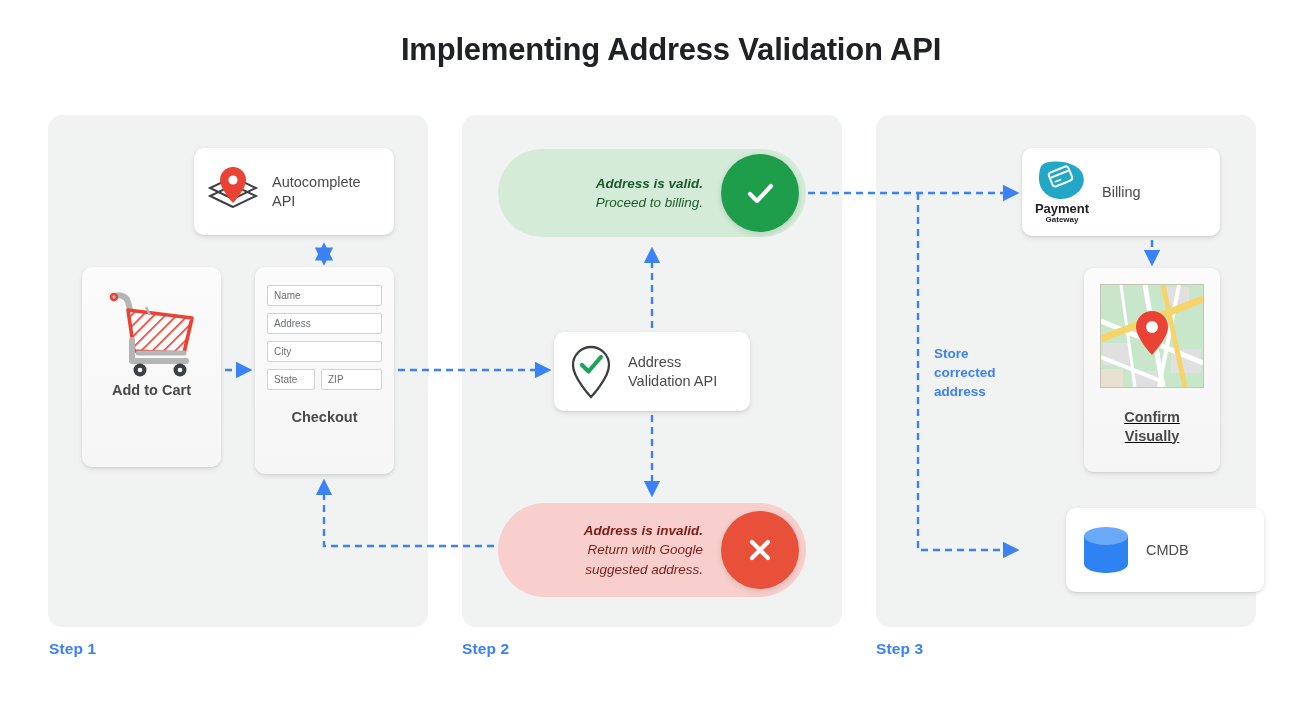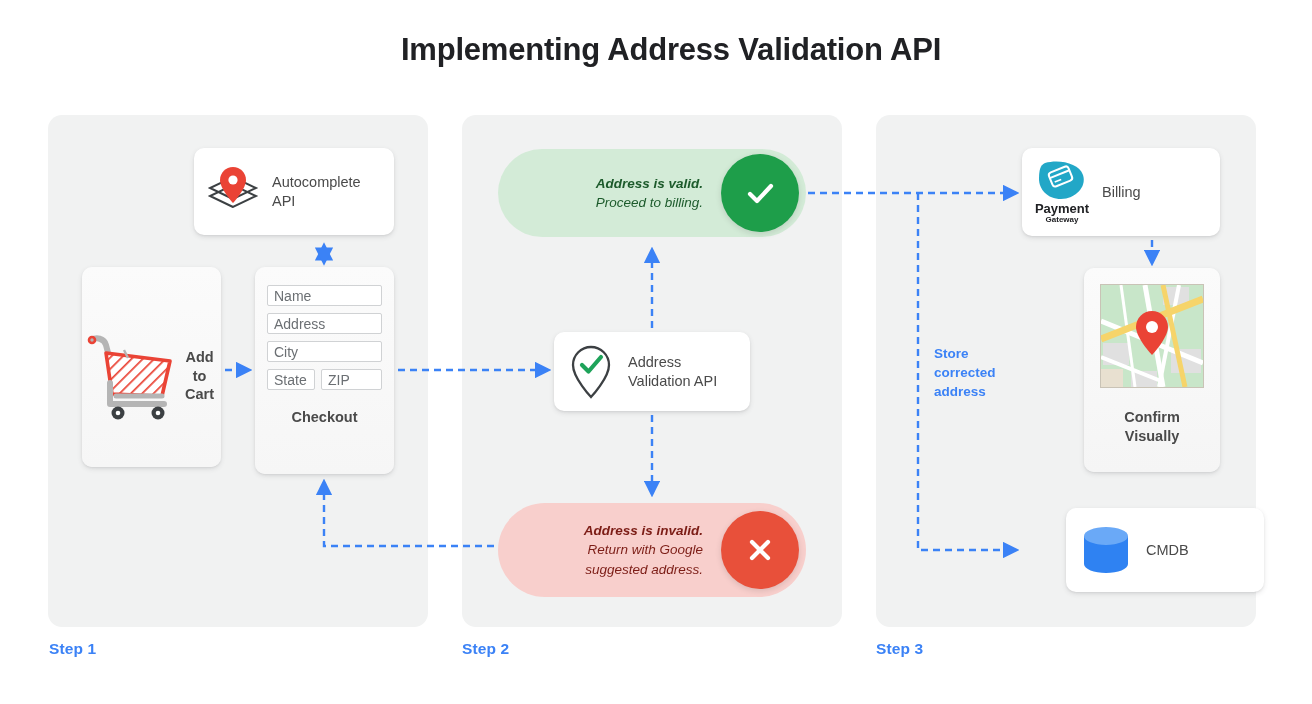--- a/index.html
+++ b/index.html
@@ -54,39 +54,39 @@
   
   #card-autocomplete { left: 194px; top: 148px; width: 200px; height: 87px; }
   #card-autocomplete .icon-wrap { width: 78px; display:flex; align-items:center; justify-content:center; }
 
   
   #card-cart {
     left: 82px; top: 267px; width: 139px; height: 200px;
     background: linear-gradient(180deg,#fbfbfb 0%, #f6f6f6 100%);
   }
   #card-cart .inner {
-    height: 100%; display:flex; flex-direction:row;
+    height: 100%; display:flex; flex-direction:column;
     align-items:center; justify-content:flex-start; padding-top: 18px;
   }
   .tile-label {
     font-size: 14.5px; font-weight: 700; color: #4a4a4a;
     text-align:center; line-height:1.28;
   }
 
   
   #card-checkout {
     left: 255px; top: 267px; width: 139px; height: 207px;
     background: linear-gradient(180deg,#fbfbfb 0%, #f6f6f6 100%);
   }
   #card-checkout .inner { padding: 18px 12px 0 12px; }
   .field {
     border: 1px solid #d0d2d4; background:#fff; border-radius: 2px;
     height: 21px; margin-bottom: 7px;
     display:flex; align-items:center; padding-left: 6px;
-    font-size: 14px; color: #6b6f73;
+    font-size: 10px; color: #6b6f73;
   }
   .field-row { display:flex; gap: 6px; }
   .field-row .field { margin-bottom: 0; }
   #fld-state { width: 48px; }
   #fld-zip { flex: 1; text-align: right; }
   #card-checkout .tile-label { margin-top: 18px; }
 
   
   .pill {
     position: absolute; border-radius: 48px;
@@ -123,21 +123,21 @@
   
   #card-billing { left: 1022px; top: 148px; width: 198px; height: 88px; }
   #card-billing .icon-wrap { width: 80px; display:flex; align-items:center; justify-content:center; }
 
   #card-confirm {
     left: 1084px; top: 268px; width: 136px; height: 204px;
     background: linear-gradient(180deg,#fbfbfb 0%, #f5f5f5 100%);
   }
   #card-confirm .inner {
     height:100%; display:flex; flex-direction:column;
-    align-items:center; justify-content:flex-start; padding-top: 16px;
+    align-items:center; justify-content:flex-start; padding-top: 16px; text-decoration: underline;
   }
   .map-thumb {
     width: 104px; height: 104px; border: 1px solid #c9c3b6;
     position: relative; overflow: hidden; background: #c5e1c5;
   }
   #card-confirm .tile-label { margin-top: 20px; }
 
   #card-cmdb { left: 1022px; top: 508px; width: 198px; height: 84px; margin-left: 44px; }
   #card-cmdb .icon-wrap { width: 80px; display:flex; align-items:center; justify-content:center; }
 

